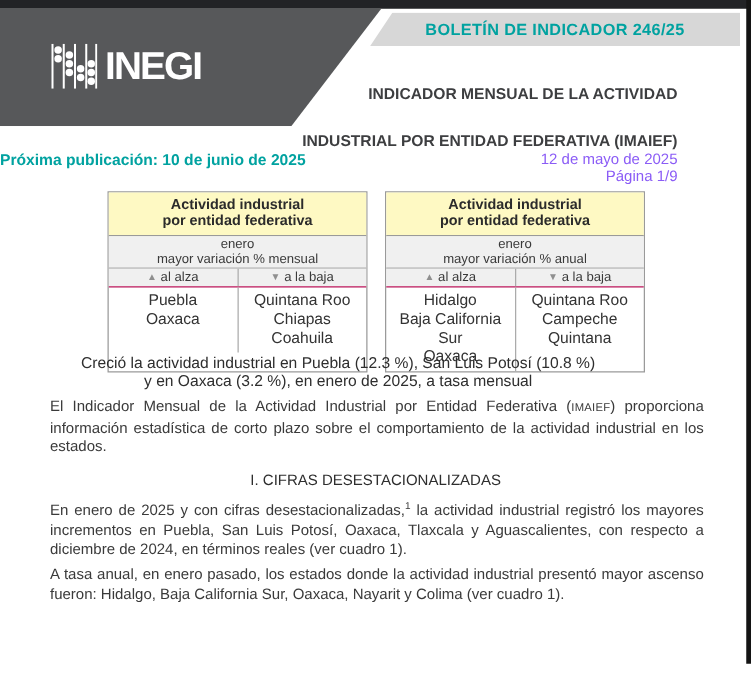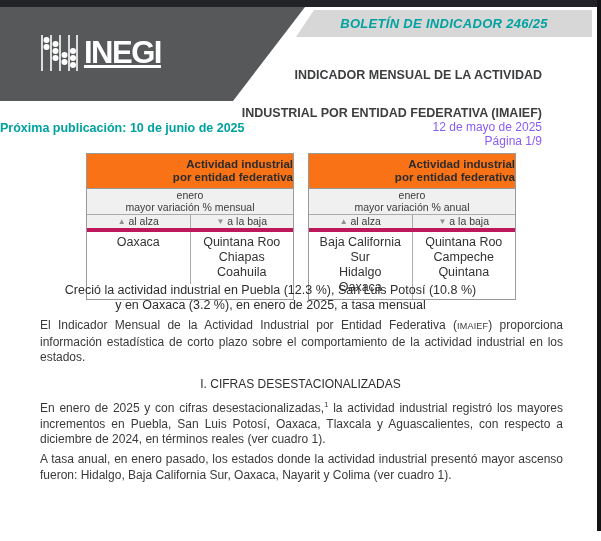--- a/index.html
+++ b/index.html
@@ -12,50 +12,50 @@
   .right-bar{position:absolute;top:0;right:0;width:4px;height:531px;background:#141414;}
 
   
   .header{position:absolute;top:7px;left:0;width:601px;height:94px;}
   .header-dark{
     position:absolute;top:0;left:0;width:340px;height:94px;background:#57585A;
     clip-path:polygon(0 0, 305px 0, 233px 94px, 0 94px);
   }
   .logo{position:absolute;top:28px;left:40px;display:flex;align-items:center;}
   .logo svg{display:block;margin-right:6px;}
-  .logo-text{color:#ffffff;font-weight:bold;font-size:31px;letter-spacing:-1.5px;line-height:34px;text-decoration:underline;}
+  .logo-text{color:#ffffff;font-weight:bold;font-size:31px;letter-spacing:-1.5px;line-height:34px;}
 
   .band{
     position:absolute;top:3px;left:296px;width:296px;height:27px;background:#D7D7D7;
     clip-path:polygon(18px 0, 100% 0, 100% 100%, 0 100%);
-    display:flex;align-items:center;justify-content:center;font-style:italic;
+    display:flex;align-items:center;justify-content:center;
   }
   .band-label{color:#00A2A0;font-weight:bold;font-size:13px;letter-spacing:.3px;}
 
   .title-block{position:absolute;top:37px;right:59px;text-align:right;color:#3d3e40;}
   .title-line{font-weight:bold;font-size:12.5px;line-height:14px;margin-top:24px;}
   .title-meta{font-size:12px;line-height:14px;color:#8b5cf6;}
 
   .next-pub{
     position:absolute;top:121px;left:0;width:577px;text-align:left;
     color:#00A2A0;font-weight:bold;font-size:12.5px;
   }
 
   
   .tables{position:absolute;top:153px;left:86px;display:flex;gap:14px;}
   .itable{width:206px;border:1px solid #9a9a9a;background:#ffffff;}
   .t-header{
-    background:#f97316;border-bottom:1px solid #9a9a9a;text-align:right;
+    background:#fef9c3;border-bottom:1px solid #9a9a9a;text-align:center;
     font-weight:bold;font-size:11.5px;line-height:13px;padding:4px 0;color:#2b2b2b;
   }
   .t-sub{
     background:#F0F0F0;border-bottom:1px solid #ababab;text-align:center;
     font-size:10.5px;line-height:11.5px;padding:1px 0;color:#3a3a3a;
   }
-  .t-cols{display:flex;background:#F0F0F0;border-bottom:4px solid #be185d;}
+  .t-cols{display:flex;background:#F0F0F0;border-bottom:1px solid #be185d;}
   .t-col-h{flex:1;text-align:center;font-size:10.5px;line-height:13px;color:#3a3a3a;}
   .t-body{display:flex;}
   .t-cell{flex:1;text-align:center;font-size:12.5px;line-height:15px;padding:3px 0 4px 0;color:#333;}
   .col-right{border-left:1px solid #ababab;}
   .arrow{color:#8f8f8f;font-size:8px;vertical-align:1px;}
 
   
   .headline{
     position:absolute;top:283px;left:0;width:541px;text-align:center;
     font-weight:normal;font-size:12.5px;line-height:15px;color:#2e2e2e;
@@ -128,20 +128,21 @@
     <div class="t-sub">
       <div>enero</div>
       <div>mayor variación % mensual</div>
     </div>
     <div class="t-cols">
       <div class="t-col-h"><span class="arrow">▲</span> <span>al alza</span></div>
       <div class="t-col-h col-right"><span class="arrow">▼</span> <span>a la baja</span></div>
     </div>
     <div class="t-body">
       <div class="t-cell">
+        <div>Puebla</div>
         <div>Oaxaca</div>
       </div>
       <div class="t-cell col-right">
         <div>Quintana Roo</div>
         <div>Chiapas</div>
         <div>Coahuila</div>
       </div>
     </div>
   </div>
 
@@ -153,22 +154,22 @@
     <div class="t-sub">
       <div>enero</div>
       <div>mayor variación % anual</div>
     </div>
     <div class="t-cols">
       <div class="t-col-h"><span class="arrow">▲</span> <span>al alza</span></div>
       <div class="t-col-h col-right"><span class="arrow">▼</span> <span>a la baja</span></div>
     </div>
     <div class="t-body">
       <div class="t-cell">
+        <div>Hidalgo</div>
         <div>Baja California Sur</div>
-        <div>Hidalgo</div>
         <div>Oaxaca</div>
       </div>
       <div class="t-cell col-right">
         <div>Quintana Roo</div>
         <div>Campeche</div>
         <div>Quintana</div>
       </div>
     </div>
   </div>
 

